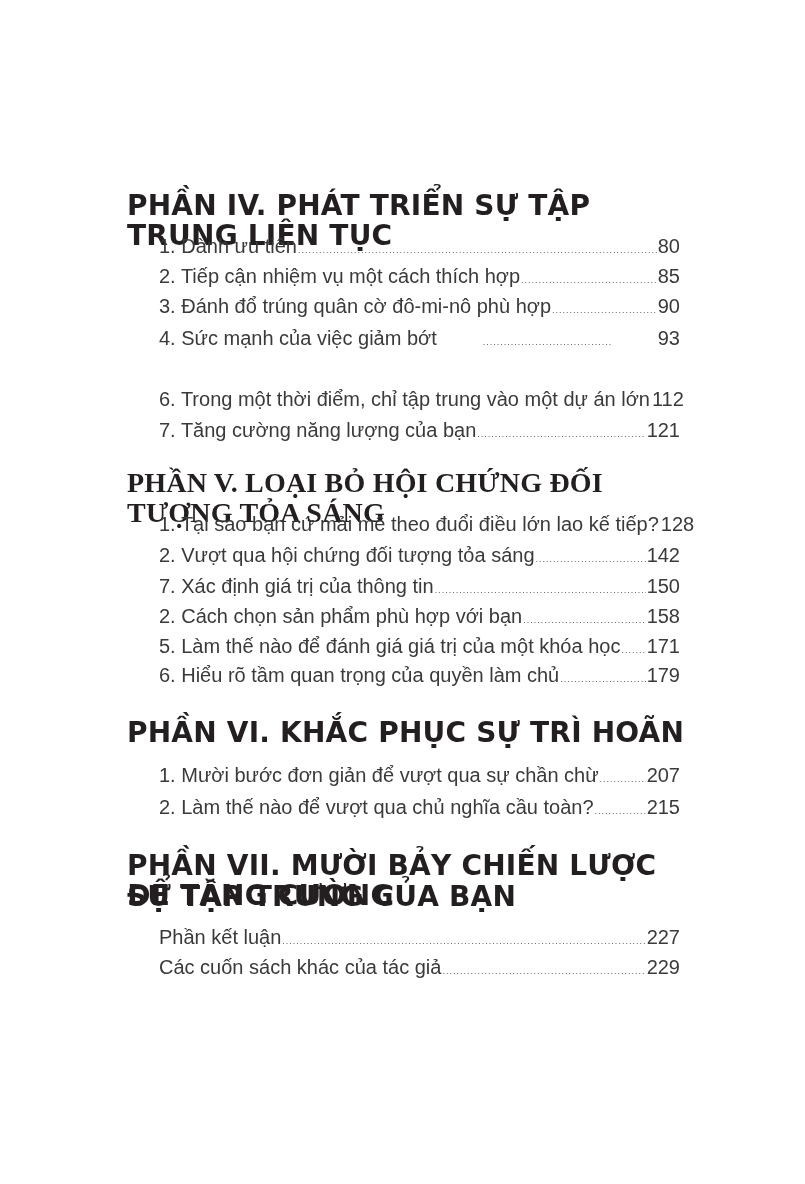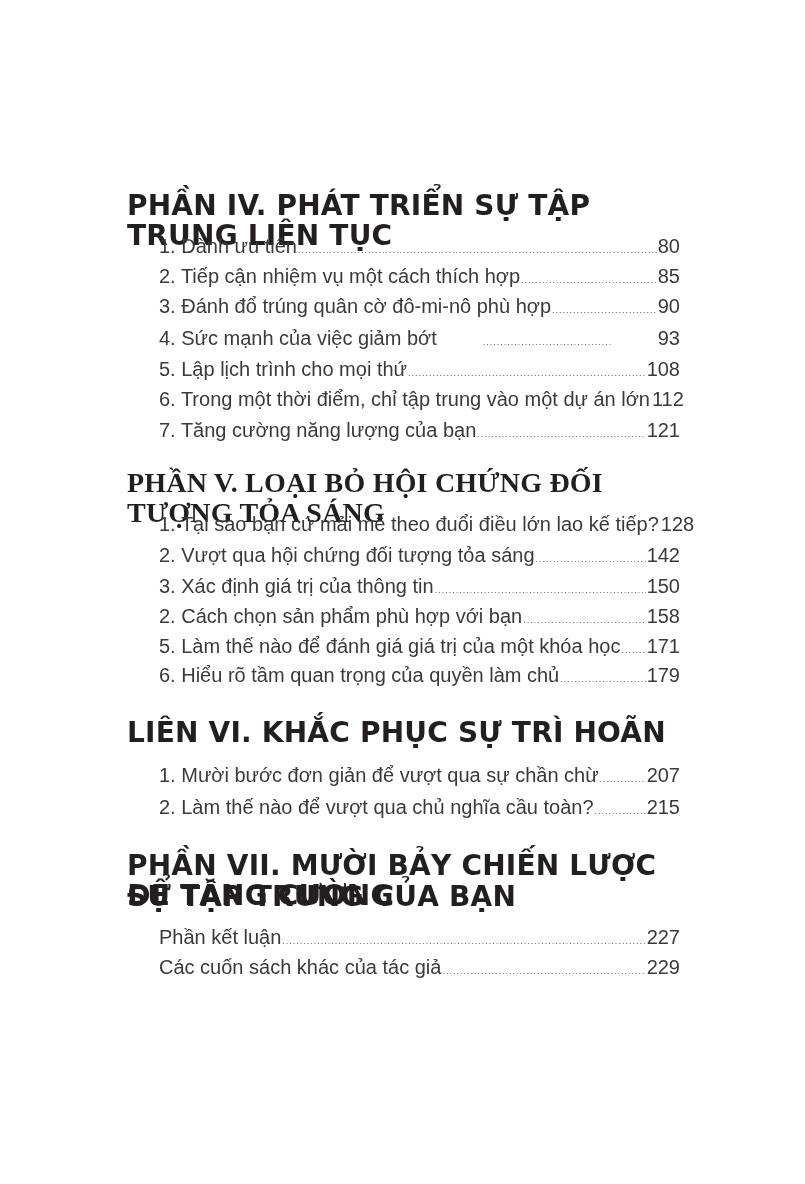--- a/index.html
+++ b/index.html
@@ -47,25 +47,20 @@
   <div class="entry" style="top:295px;">
     <span class="label">3. Đánh đổ trúng quân cờ đô-mi-nô phù hợp</span>
     <span class="dots"></span>
     <span class="page-num">90</span>
   </div>
   <div class="entry" style="top:327px;gap:45px;">
     <span class="label">4. Sức mạnh của việc giảm bớt</span>
     <span class="dots"></span>
     <span class="page-num">93</span>
   </div>
-  <div class="entry" style="top:358px;">
-    <span class="label">5. Lập lịch trình cho mọi thứ</span>
-    <span class="dots"></span>
-    <span class="page-num">108</span>
-  </div>
   <div class="entry" style="top:388px;">
     <span class="label">6. Trong một thời điểm, chỉ tập trung vào một dự án lớn</span>
     <span class="dots"></span>
     <span class="page-num">112</span>
   </div>
   <div class="entry" style="top:419px;">
     <span class="label">7. Tăng cường năng lượng của bạn</span>
     <span class="dots"></span>
     <span class="page-num">121</span>
   </div>
@@ -76,41 +71,41 @@
     <span class="label">1. Tại sao bạn cứ mải mê theo đuổi điều lớn lao kế tiếp?</span>
     <span class="dots"></span>
     <span class="page-num">128</span>
   </div>
   <div class="entry" style="top:544px;">
     <span class="label">2. Vượt qua hội chứng đối tượng tỏa sáng</span>
     <span class="dots"></span>
     <span class="page-num">142</span>
   </div>
   <div class="entry" style="top:575px;">
-    <span class="label">3. Xác định giá trị của thông tin</span>
+    <span class="label">7. Xác định giá trị của thông tin</span>
     <span class="dots"></span>
     <span class="page-num">150</span>
   </div>
   <div class="entry" style="top:605px;">
     <span class="label">2. Cách chọn sản phẩm phù hợp với bạn</span>
     <span class="dots"></span>
     <span class="page-num">158</span>
   </div>
   <div class="entry" style="top:635px;">
     <span class="label">5. Làm thế nào để đánh giá giá trị của một khóa học</span>
     <span class="dots"></span>
     <span class="page-num">171</span>
   </div>
   <div class="entry" style="top:664px;">
     <span class="label">6. Hiểu rõ tầm quan trọng của quyền làm chủ</span>
     <span class="dots"></span>
     <span class="page-num">179</span>
   </div>
 
-  <h2 class="section-title" style="top:718px;">LIÊN VI. KHẮC PHỤC SỰ TRÌ HOÃN</h2>
+  <h2 class="section-title" style="top:718px;">PHẦN VI. KHẮC PHỤC SỰ TRÌ HOÃN</h2>
 
   <div class="entry" style="top:764px;">
     <span class="label">1. Mười bước đơn giản để vượt qua sự chần chừ</span>
     <span class="dots"></span>
     <span class="page-num">207</span>
   </div>
   <div class="entry" style="top:796px;">
     <span class="label">2. Làm thế nào để vượt qua chủ nghĩa cầu toàn?</span>
     <span class="dots"></span>
     <span class="page-num">215</span>

